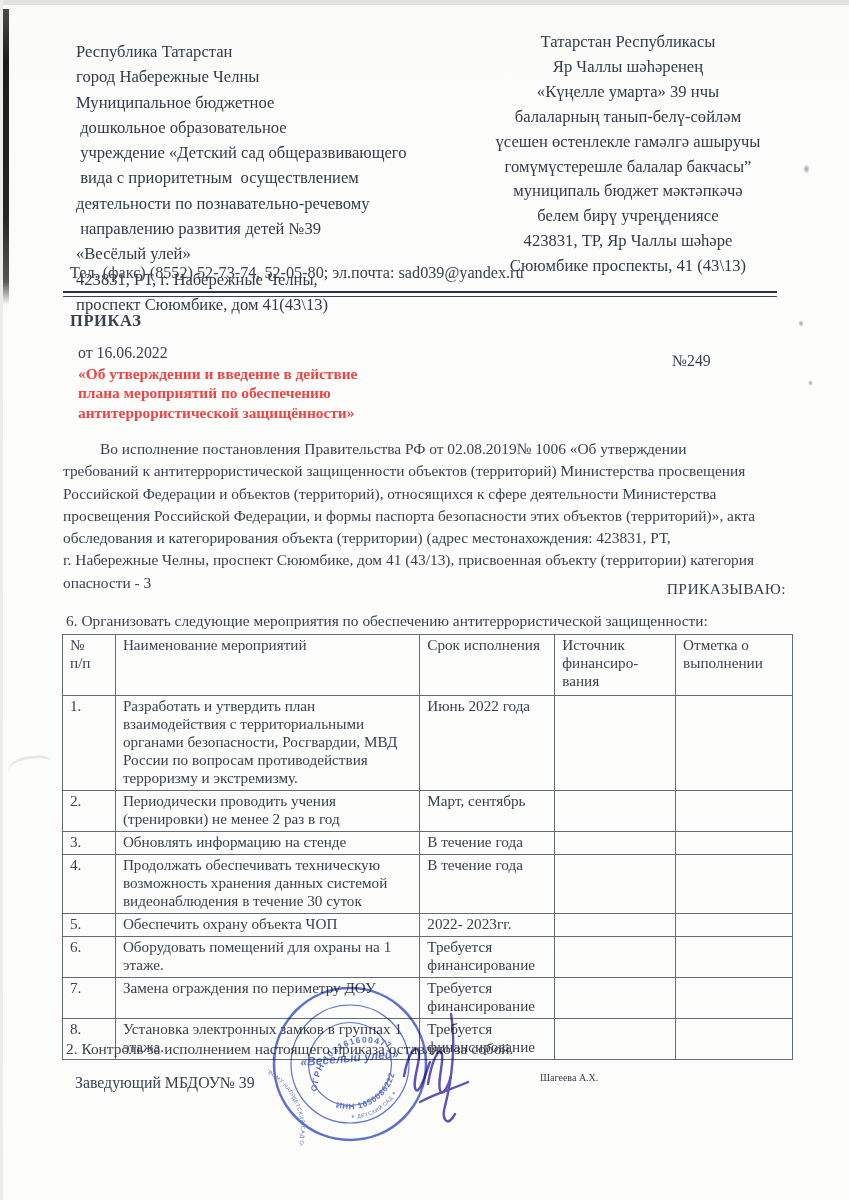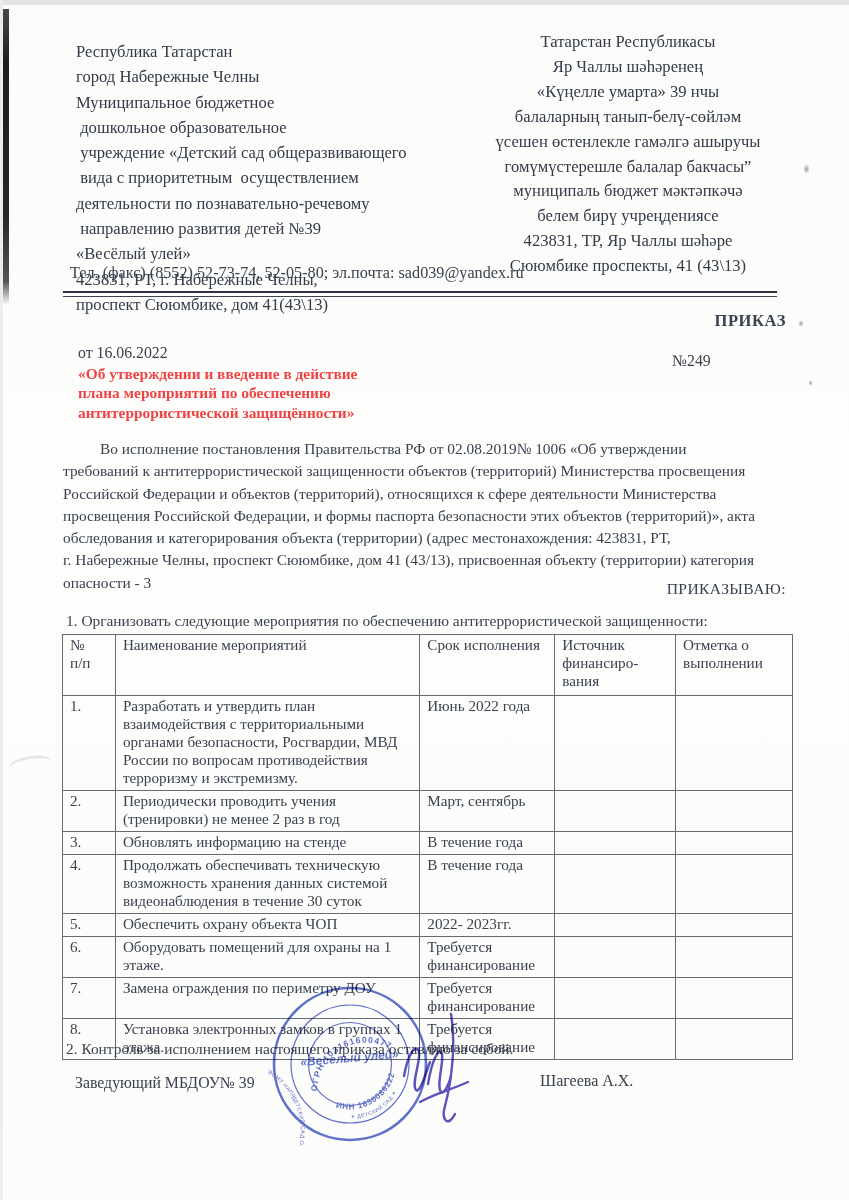--- a/index.html
+++ b/index.html
@@ -18,38 +18,38 @@
     background:linear-gradient(180deg,#4a4a4a 0%,#1d1d1d 18%,#262626 70%,#555 92%,rgba(90,90,90,0) 100%);}
   .speck{background:radial-gradient(ellipse,#9aa0a8 0%,rgba(160,165,172,0) 70%);border-radius:50%;}
   .smudge{left:8px;top:756px;width:44px;height:20px;border-top:3px solid rgba(120,122,128,.30);
     border-radius:60% 40% 50% 50%;transform:rotate(-6deg);opacity:.55;}
   
   .hdr-left{left:76px;top:27px;font-size:16.6px;line-height:25.3px;color:#333a49;margin-top:12px;}
   .hdr-right{left:442px;top:30px;width:372px;text-align:center;font-size:16.6px;line-height:24.9px;color:#333a49;}
   .contact{left:70px;top:264px;width:716px;text-align:left;font-size:16.2px;}
   .rule{left:63px;top:291px;width:714px;height:3px;
     border-top:2.6px solid #2c3240;border-bottom:1.4px solid #3a4150;}
-  .title{left:70px;top:311px;width:716px;text-align:right;font-size:16.5px;font-weight:bold;letter-spacing:.6px;}
+  .title{left:70px;top:311px;width:716px;text-align:left;font-size:16.5px;font-weight:bold;letter-spacing:.6px;}
   .date{left:78px;top:344px;font-size:15.8px;}
   .num{left:672px;top:352px;font-size:15.8px;}
   .subject{left:78px;top:364px;font-size:15.4px;font-weight:bold;line-height:19.4px;color:#ef4444;}
   .bodytext{left:63px;top:438px;font-size:15.4px;line-height:22.3px;text-indent:37px;}
   .decree{left:70px;top:580px;width:716px;text-align:right;font-size:15.6px;letter-spacing:.4px;}
   .intro{left:66px;top:612px;font-size:15.4px;}
   
   table.main{position:absolute;left:62px;top:634px;width:731px;border-collapse:collapse;
     font-size:15.2px;line-height:18px;color:#3a4150;}
   table.main td,table.main th{border:1.5px solid #646b74;vertical-align:top;
     padding:1px 7px 3px 7px;font-weight:normal;text-align:left;}
   table.main th{height:56px;white-space:pre;}
   td.c-num{padding-left:10px;}
   
   .control{left:66px;top:1040px;font-size:15.4px;}
   .position{left:75px;top:1074px;font-size:15.8px;}
-  .signer{left:540px;top:1072px;font-size:16px;}
+  .signer{left:540px;top:1072px;font-size:10px;}
   
   .stamp{left:268px;top:982px;width:164px;height:164px;mix-blend-mode:multiply;opacity:.88;}
   .sig{left:392px;top:1008px;width:82px;height:136px;mix-blend-mode:multiply;opacity:.92;}
 </style>
 </head>
 <body>
 
 <div class="abs top-strip"></div>
 <div class="abs left-light"></div>
 <div class="abs left-band"></div>
@@ -90,21 +90,21 @@
 антитеррористической защищённости»</div>
 
 <div class="abs bodytext pre">Во исполнение постановления Правительства РФ от 02.08.2019№ 1006 «Об утверждении
 требований к антитеррористической защищенности объектов (территорий) Министерства просвещения
 Российской Федерации и объектов (территорий), относящихся к сфере деятельности Министерства
 просвещения Российской Федерации, и формы паспорта безопасности этих объектов (территорий)», акта
 обследования и категорирования объекта (территории) (адрес местонахождения: 423831, РТ,
 г. Набережные Челны, проспект Сююмбике, дом 41 (43/13), присвоенная объекту (территории) категория
 опасности - 3</div>
 <div class="abs decree">ПРИКАЗЫВАЮ:</div>
-<div class="abs intro">1. Организовать следующие мероприятия по обеспечению антитеррористической защищенности:</div>
+<div class="abs intro">6. Организовать следующие мероприятия по обеспечению антитеррористической защищенности:</div>
 
 <table class="main">
   <colgroup>
     <col style="width:53px">
       <col style="width:305px">
       <col style="width:135px">
       <col style="width:121px">
       <col style="width:117px">
   </colgroup>
   <tbody>

